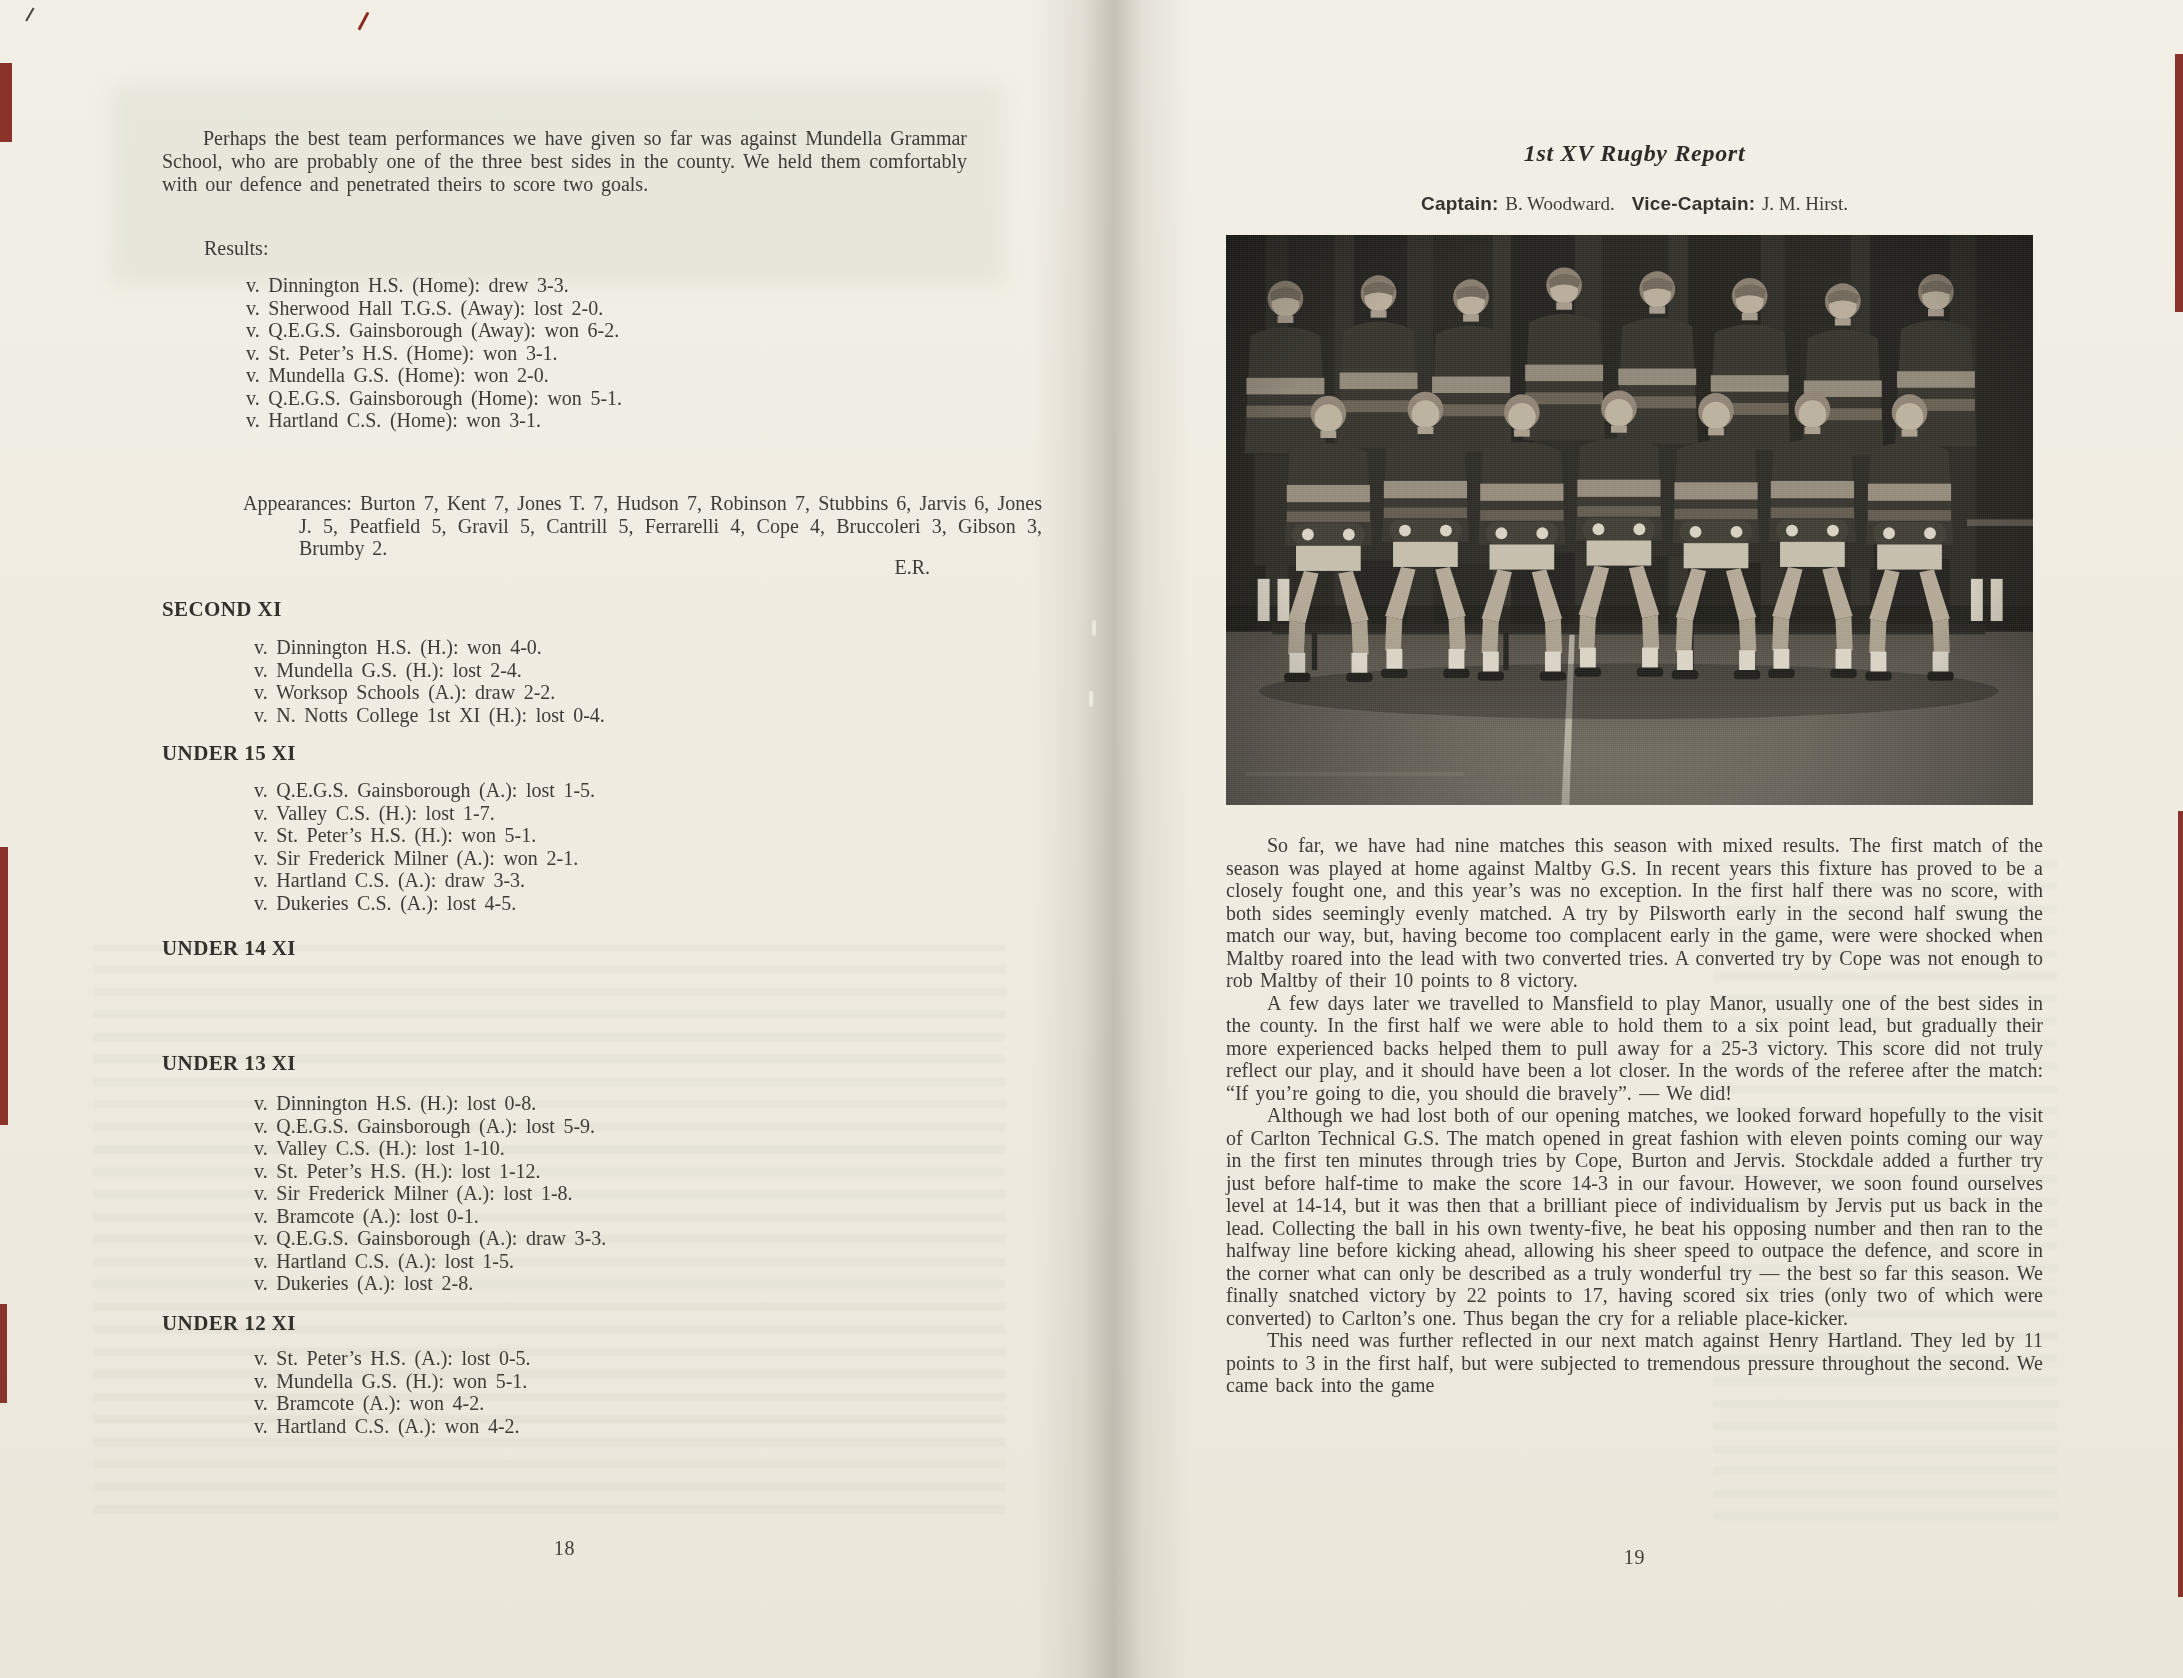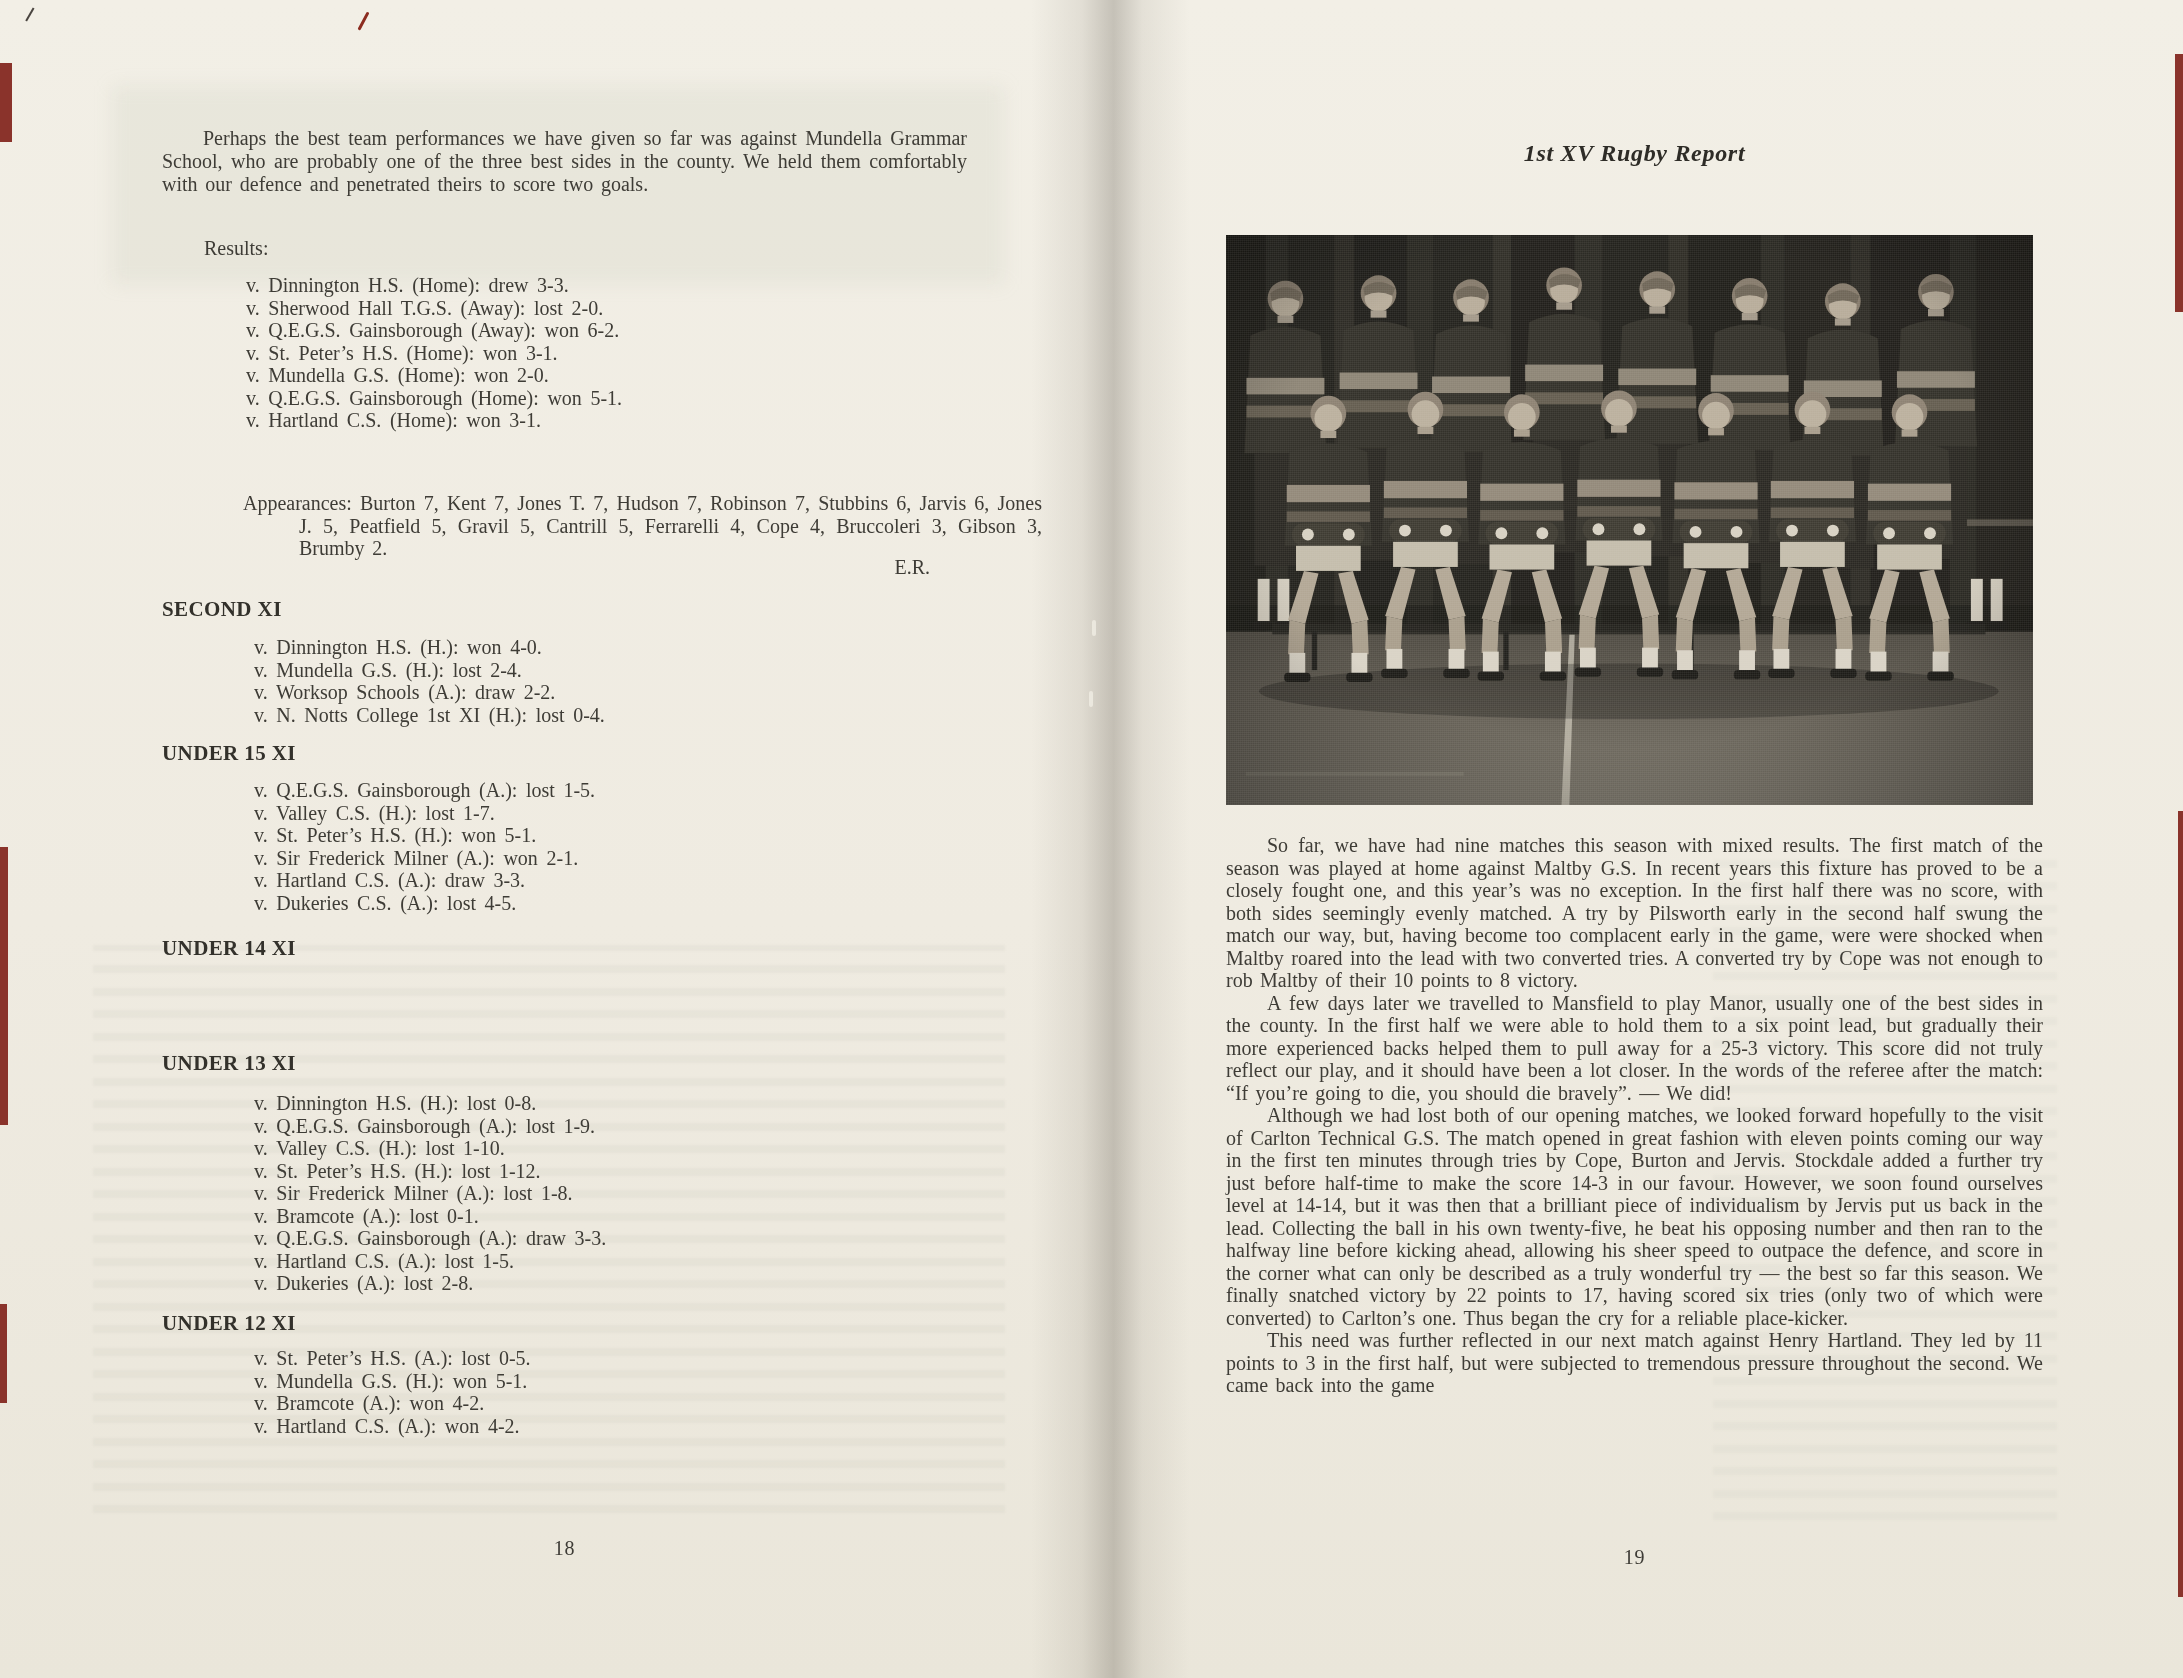--- a/index.html
+++ b/index.html
@@ -112,21 +112,21 @@
         <div class="match-line">v. Sir Frederick Milner (A.): won 2-1.</div>
         <div class="match-line">v. Hartland C.S. (A.): draw 3-3.</div>
         <div class="match-line">v. Dukeries C.S. (A.): lost 4-5.</div>
       </div>
 
     <div class="abs sec-head" style="top:936px;left:162px;">UNDER 14 XI</div>
 
     <div class="abs sec-head" style="top:1051px;left:162px;">UNDER 13 XI</div>
     <div class="abs list" style="top:1092px;left:254px;">
         <div class="match-line">v. Dinnington H.S. (H.): lost 0-8.</div>
-        <div class="match-line">v. Q.E.G.S. Gainsborough (A.): lost 1-9.</div>
+        <div class="match-line">v. Q.E.G.S. Gainsborough (A.): lost 5-9.</div>
         <div class="match-line">v. Valley C.S. (H.): lost 1-10.</div>
         <div class="match-line">v. St. Peter’s H.S. (H.): lost 1-12.</div>
         <div class="match-line">v. Sir Frederick Milner (A.): lost 1-8.</div>
         <div class="match-line">v. Bramcote (A.): lost 0-1.</div>
         <div class="match-line">v. Q.E.G.S. Gainsborough (A.): draw 3-3.</div>
         <div class="match-line">v. Hartland C.S. (A.): lost 1-5.</div>
         <div class="match-line">v. Dukeries (A.): lost 2-8.</div>
       </div>
 
     <div class="abs sec-head" style="top:1311px;left:162px;">UNDER 12 XI</div>
@@ -139,20 +139,23 @@
 
     <div class="abs pagenum pn18">18</div>
   </div>
 
   <div id="page-right" class="page">
 
     <div class="abs patch3"></div>
 
     <div class="abs title">1st XV Rugby Report</div>
 
+    <div class="abs cap-line">
+      <span class="cap-label">Captain:</span><span class="cap-name">B. Woodward.</span><span class="cap-gap"></span><span class="cap-label">Vice-Captain:</span><span class="cap-name">J. M. Hirst.</span>
+    </div>
 
     <div class="abs photo" role="img" aria-label="Black-and-white photograph of the 1st XV rugby team: back row standing, front row seated with arms folded, wearing hooped jerseys, white socks and boots, on a gym floor in front of dark curtains">
       <svg viewBox="0 0 1222 862" preserveAspectRatio="none">
         <defs>
           <radialGradient id="vg" cx="50%" cy="45%" r="75%">
             <stop offset="60%" stop-color="rgba(0,0,0,0)"></stop>
             <stop offset="100%" stop-color="rgba(0,0,0,0.42)"></stop>
           </radialGradient>
           <linearGradient id="floorg" x1="0" y1="0" x2="0" y2="1">
             <stop offset="0" stop-color="#4e4a42"></stop>

